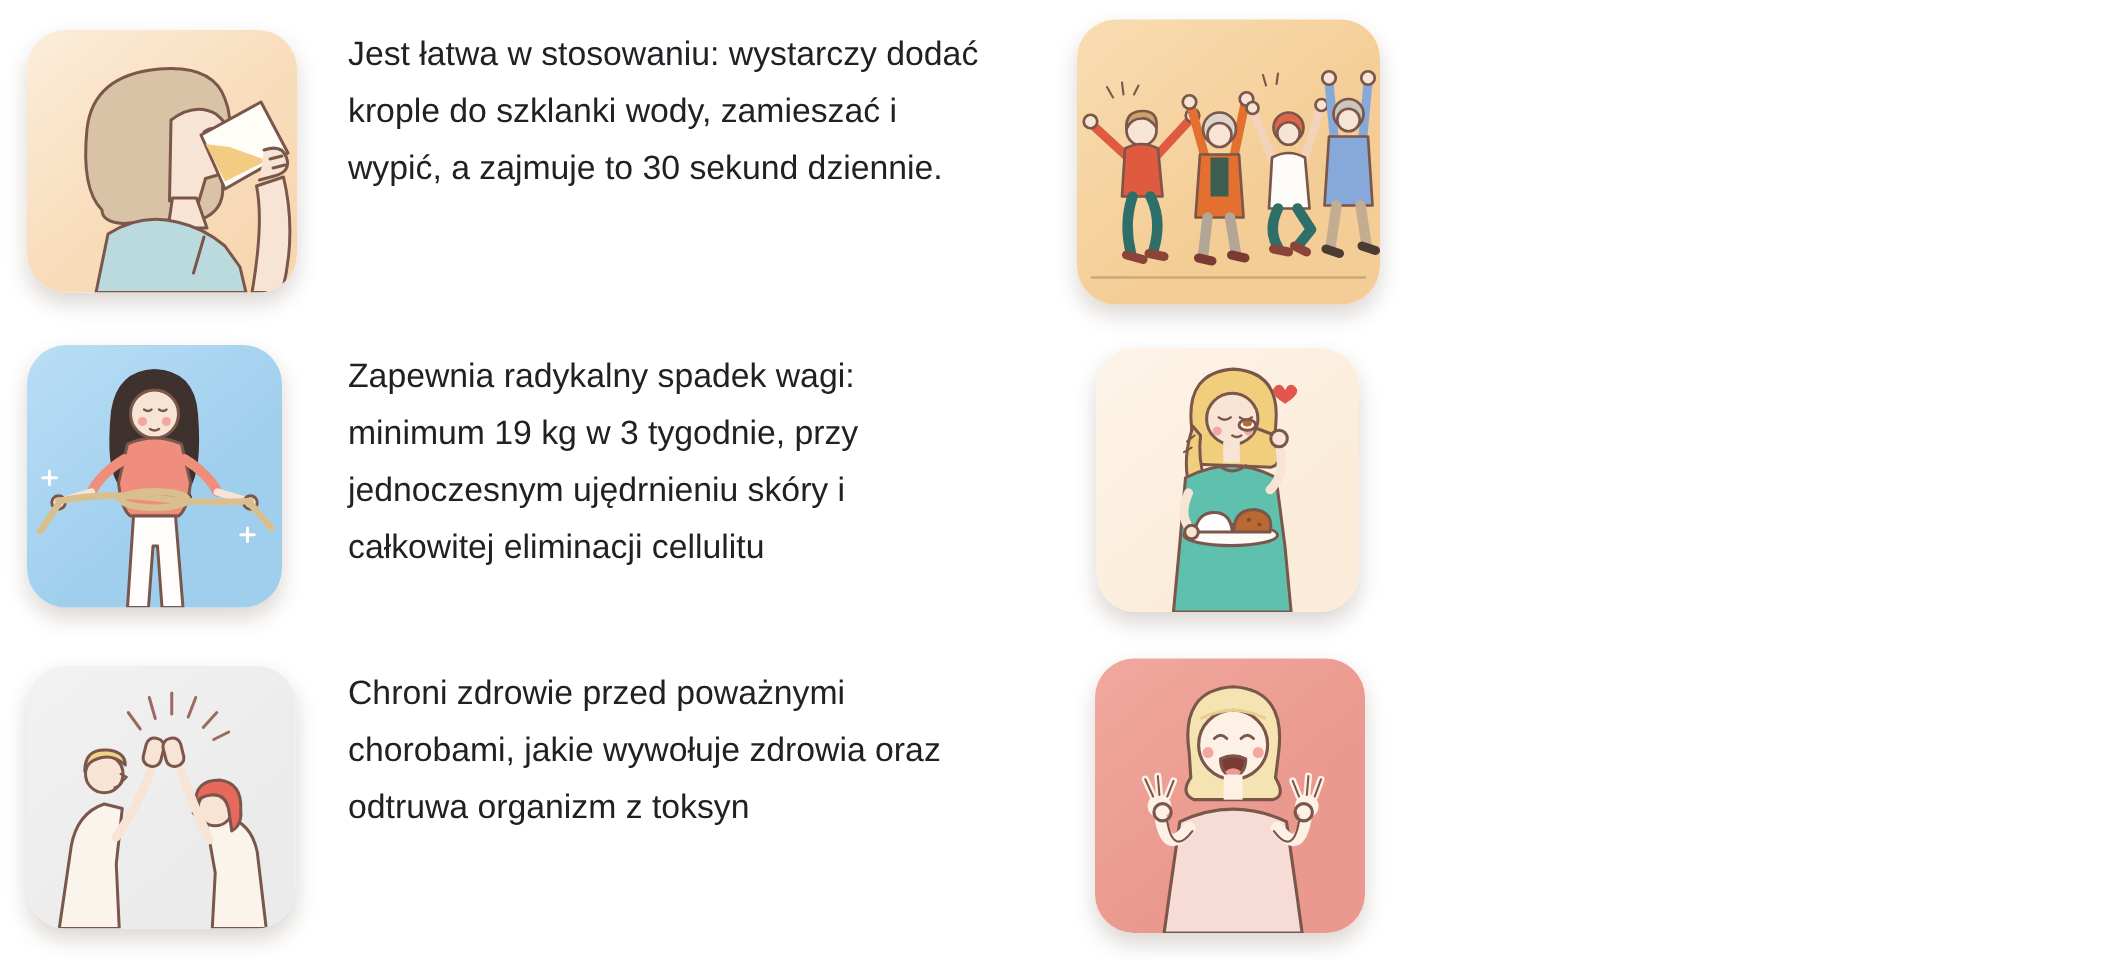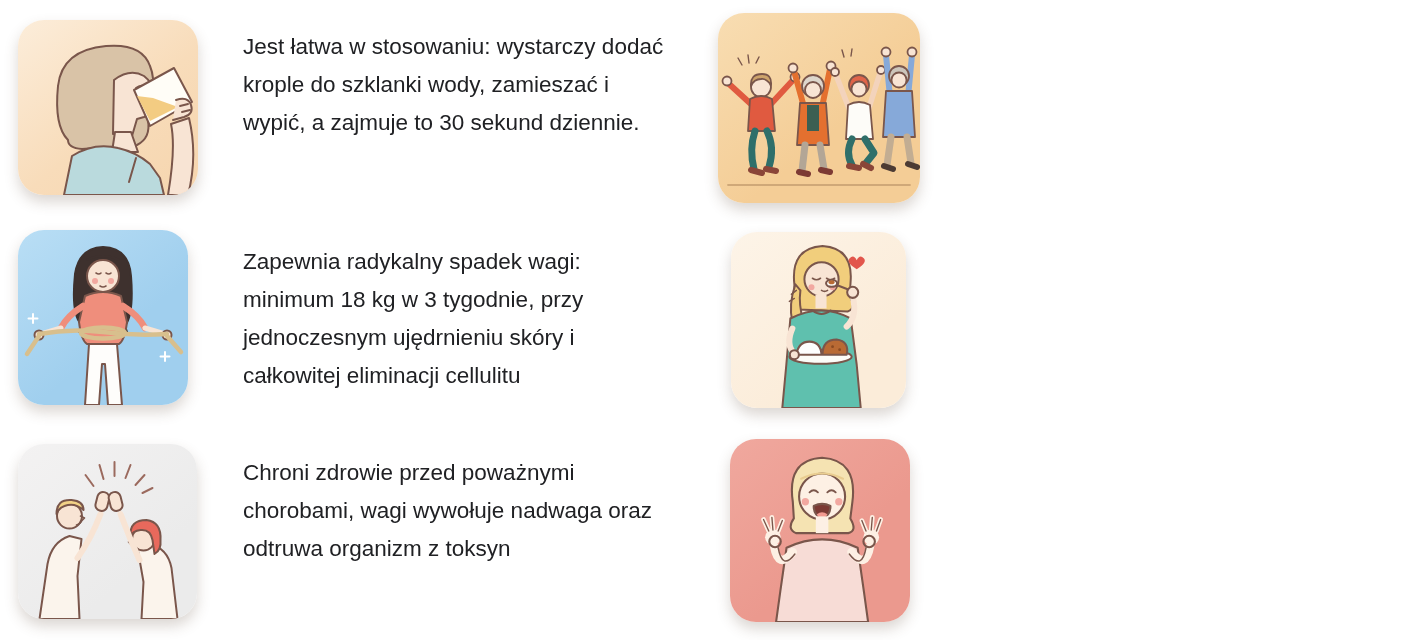--- a/index.html
+++ b/index.html
@@ -19,21 +19,21 @@
   .fig {
     position: absolute;
     margin: 0;
     border-radius: 26px;
     overflow: hidden;
     box-shadow: 0 7px 14px rgba(90, 70, 50, 0.22);
   }
   .fig svg { display: block; width: 100%; height: 100%; }
   .txt {
     position: absolute;
-    margin: 16px;
+    margin: 5px;
     width: 480px;
     font-size: 22.5px;
     line-height: 38px;
     font-weight: 400;
     color: #202124;
     white-space: pre-line;
   }
   
   .item-1 .fig { left: 18px; top: 20px; width: 180px; height: 175px;
     background: linear-gradient(140deg, #fcedda 0%, #f8dcba 55%, #f6d5ae 100%); }
@@ -165,21 +165,21 @@
           <ellipse cx="90" cy="103" rx="22" ry="5.5" stroke="#d8bf8d" stroke-width="4.5"></ellipse>
           <path d="M26 106 L14 124" stroke="#d8bf8d" stroke-width="4.5"></path>
           <path d="M154 106 L168 122" stroke="#d8bf8d" stroke-width="4.5"></path>
           <path d="M76 114 L72 175 L86 175 L89 134 L92 134 L95 175 L109 175 L104 114 Z" fill="#fefdfb"></path>
           <path d="M20 84 v9 M15.5 88.5 h9" stroke="#ffffff" stroke-width="2"></path>
           <path d="M152 122 v9 M147.5 126.5 h9" stroke="#ffffff" stroke-width="2"></path>
         </g>
       </svg>
     </figure>
     <p class="txt">Zapewnia radykalny spadek wagi:
-minimum 18 kg w 3 tygodnie, przy
+minimum 19 kg w 3 tygodnie, przy
 jednoczesnym ujędrnieniu skóry i
 całkowitej eliminacji cellulitu</p>
   </section>
 
   <section class="cell item-4">
     <figure class="fig" aria-label="woman-eating-meal-from-plate">
       <svg viewBox="0 0 180 175" preserveAspectRatio="xMidYMid slice">
         <g stroke="#7a564b" stroke-width="2" stroke-linecap="round" stroke-linejoin="round" fill="none">
           <path d="M66 52 Q62 16 94 14 Q124 16 122 48 L121 64 Q128 76 119 79 L70 77 Q61 72 66 62 Z" fill="#f1ce7c"></path>
           <path d="M67 52 Q60 72 64 90 Q70 98 75 89 Q70 72 72 58 Z" fill="#f1ce7c"></path>
@@ -229,21 +229,21 @@
             <circle cx="126" cy="95" r="11.5" fill="#f8e4d4"></circle>
             <path d="M113 92 Q112 76 129 76 Q144 78 143 96 Q144 106 137 110 L135 96 Q133 85 123 86 Q115 87 113 92 Z" fill="#e8695c"></path>
             <path d="M115 96 l-4 2 3 3" stroke-width="1.6"></path>
             <path d="M122 116 Q112 94 103 70" stroke="#f8e4d4" stroke-width="6"></path>
             <rect x="92" y="48" width="12" height="19" rx="5.5" fill="#f8e4d4" transform="rotate(-14 98 57)"></rect>
           </g>
         </g>
       </svg>
     </figure>
     <p class="txt">Chroni zdrowie przed poważnymi
-chorobami, wagi wywołuje nadwaga oraz
+chorobami, jakie wywołuje zdrowia oraz
 odtruwa organizm z toksyn</p>
   </section>
 
   <section class="cell item-6">
     <figure class="fig" aria-label="woman-ok-hand-gestures">
       <svg viewBox="0 0 180 175" preserveAspectRatio="xMidYMid slice">
         <g stroke="#7a564b" stroke-width="2" stroke-linecap="round" stroke-linejoin="round" fill="none">
           <path d="M64 60 Q58 20 92 18 Q126 20 121 60 L119 76 Q126 88 117 90 L67 90 Q58 86 65 76 Z" fill="#f5e3b2"></path>
           <circle cx="92" cy="55" r="22" fill="#fdf0e4"></circle>
           <path d="M72 38 Q92 28 112 38" stroke="#e9cd90"></path>

